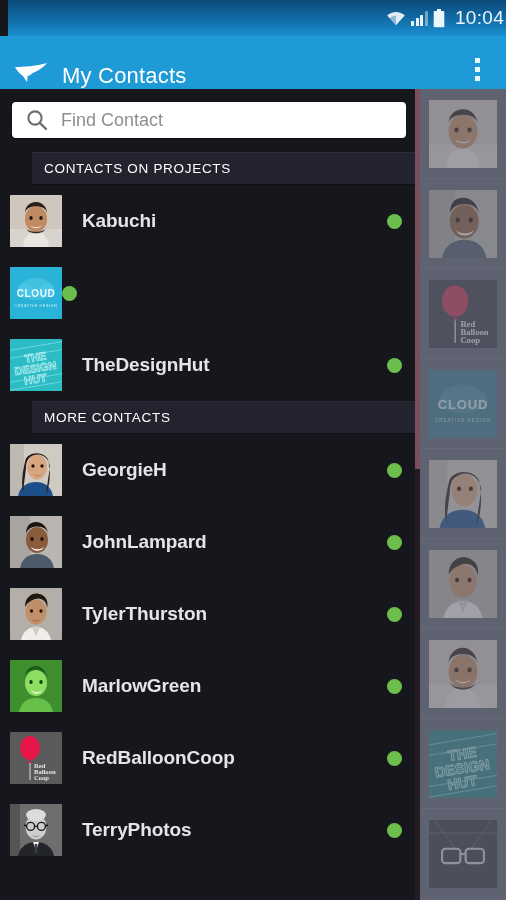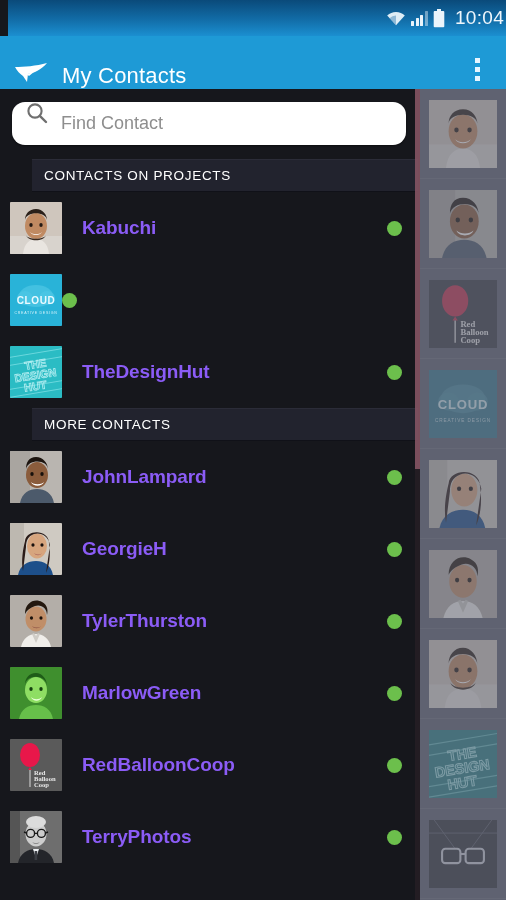--- a/index.html
+++ b/index.html
@@ -107,24 +107,25 @@
     background: #16171c;
     overflow: hidden;
     z-index: 10;
   }
 
   .search-wrap {
     padding: 13px 12px 14px 12px;
     background: #16171c;
   }
   .search-box {
-    height: 43px;
+    height: 36px;
     background: #ffffff;
-    border-radius: 13px;
-    display: flex;
+    border-radius: 4px;
+    display: flex;
+    align-items: center;
     padding: 0 14px;
     box-shadow: 0 1px 2px rgba(0,0,0,.45);
   }
   .search-icon { flex: 0 0 auto; margin-right: 13px; display: block; }
   .search-input {
     border: none;
     outline: none;
     flex: 1 1 auto;
     font-size: 18px;
     color: #333;
@@ -160,21 +161,21 @@
     height: 52px;
     flex: 0 0 auto;
     border-radius: 1px;
     overflow: hidden;
     position: relative;
     background: #3a3c42;
   }
   .avatar svg { display: block; width: 52px; height: 52px; }
   .contact-name {
     flex: 1 1 auto;
-    color: #8b5cf6;
+    color: #e5e5e5;
     font-size: 19px;
     font-weight: bold;
     margin-left: 20px;
     letter-spacing: -.1px;
     white-space: nowrap;
     overflow: hidden;
   }
   .status-dot {
     width: 15px;
     height: 15px;
@@ -343,48 +344,48 @@
       </div>
       <div class="contact-name">TheDesignHut</div>
       <div class="status-dot" style="background: rgb(108, 191, 76);"></div>
     </div>
 
     <div class="section-header">MORE CONTACTS</div>
 
     <div class="contact-row">
       <div class="avatar">
         <svg viewBox="0 0 52 52">
+          <rect width="52" height="52" fill="#cfcac2"></rect>
+          <rect x="0" y="0" width="14" height="52" fill="#bdb8b0"></rect>
+          <path d="M8 52 C10 42 18 38 26 38 C34 38 41 42 43 52 Z" fill="#1d4f8a"></path>
+          <ellipse cx="27" cy="23" rx="10" ry="12.5" fill="#d7a57e"></ellipse>
+          <path d="M15 18 C16 6 39 6 39 20 C41 32 39 44 36 50 L40 22 C38 12 30 9 24 11 C18 13 16 18 16 24 L13 48 C11 38 13 26 15 18 Z" fill="#2a1b18"></path>
+          <ellipse cx="23" cy="22" rx="1.6" ry="1.8" fill="#18100e"></ellipse>
+          <ellipse cx="32" cy="22" rx="1.6" ry="1.8" fill="#18100e"></ellipse>
+          <path d="M24 30 C27 32 30 32 32 30 C30 33 26 33 24 30 Z" fill="#a8615a"></path>
+        </svg>
+      </div>
+      <div class="contact-name">GeorgieH</div>
+      <div class="status-dot" style="background: rgb(108, 191, 76);"></div>
+    </div>
+
+    <div class="contact-row">
+      <div class="avatar">
+        <svg viewBox="0 0 52 52">
           <rect width="52" height="52" fill="#b9b5b0"></rect>
           <rect x="0" y="0" width="20" height="52" fill="#a9a5a0"></rect>
           <path d="M10 52 C12 42 19 38 27 38 C35 38 42 42 44 52 Z" fill="#4c5a6b"></path>
           <ellipse cx="27" cy="24" rx="11" ry="13" fill="#8a5c3c"></ellipse>
           <path d="M16 18 C18 8 38 8 38 19 C38 12 33 6 26 6 C19 6 16 11 16 18 Z" fill="#1d1510"></path>
           <ellipse cx="22" cy="23" rx="1.7" ry="1.9" fill="#17100c"></ellipse>
           <ellipse cx="32" cy="23" rx="1.7" ry="1.9" fill="#17100c"></ellipse>
           <path d="M21 31 C24 34 31 34 34 31 C32 36 23 36 21 31 Z" fill="#ffffff"></path>
         </svg>
       </div>
       <div class="contact-name">JohnLampard</div>
-      <div class="status-dot" style="background: rgb(108, 191, 76);"></div>
-    </div>
-
-    <div class="contact-row">
-      <div class="avatar">
-        <svg viewBox="0 0 52 52">
-          <rect width="52" height="52" fill="#cfcac2"></rect>
-          <rect x="0" y="0" width="14" height="52" fill="#bdb8b0"></rect>
-          <path d="M8 52 C10 42 18 38 26 38 C34 38 41 42 43 52 Z" fill="#1d4f8a"></path>
-          <ellipse cx="27" cy="23" rx="10" ry="12.5" fill="#d7a57e"></ellipse>
-          <path d="M15 18 C16 6 39 6 39 20 C41 32 39 44 36 50 L40 22 C38 12 30 9 24 11 C18 13 16 18 16 24 L13 48 C11 38 13 26 15 18 Z" fill="#2a1b18"></path>
-          <ellipse cx="23" cy="22" rx="1.6" ry="1.8" fill="#18100e"></ellipse>
-          <ellipse cx="32" cy="22" rx="1.6" ry="1.8" fill="#18100e"></ellipse>
-          <path d="M24 30 C27 32 30 32 32 30 C30 33 26 33 24 30 Z" fill="#a8615a"></path>
-        </svg>
-      </div>
-      <div class="contact-name">GeorgieH</div>
       <div class="status-dot" style="background: rgb(108, 191, 76);"></div>
     </div>
 
     <div class="contact-row">
       <div class="avatar">
         <svg viewBox="0 0 52 52">
           <rect width="52" height="52" fill="#b3aea8"></rect>
           <path d="M11 52 C13 43 19 39 26 39 C33 39 39 43 41 52 Z" fill="#f0eeea"></path>
           <path d="M22 39 L26 48 L30 39 L28 38 L26 41 L24 38 Z" fill="#cfccc6"></path>
           <ellipse cx="26" cy="24" rx="10.5" ry="12.5" fill="#c08e68"></ellipse>

